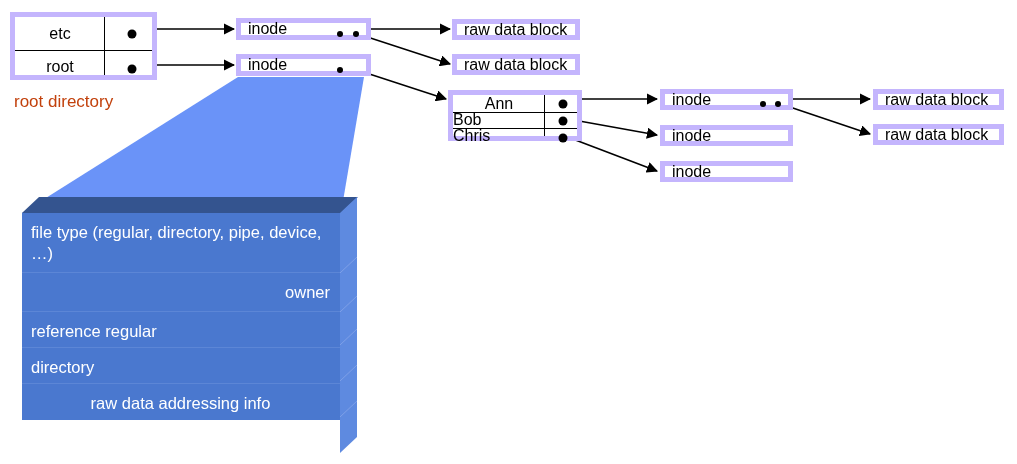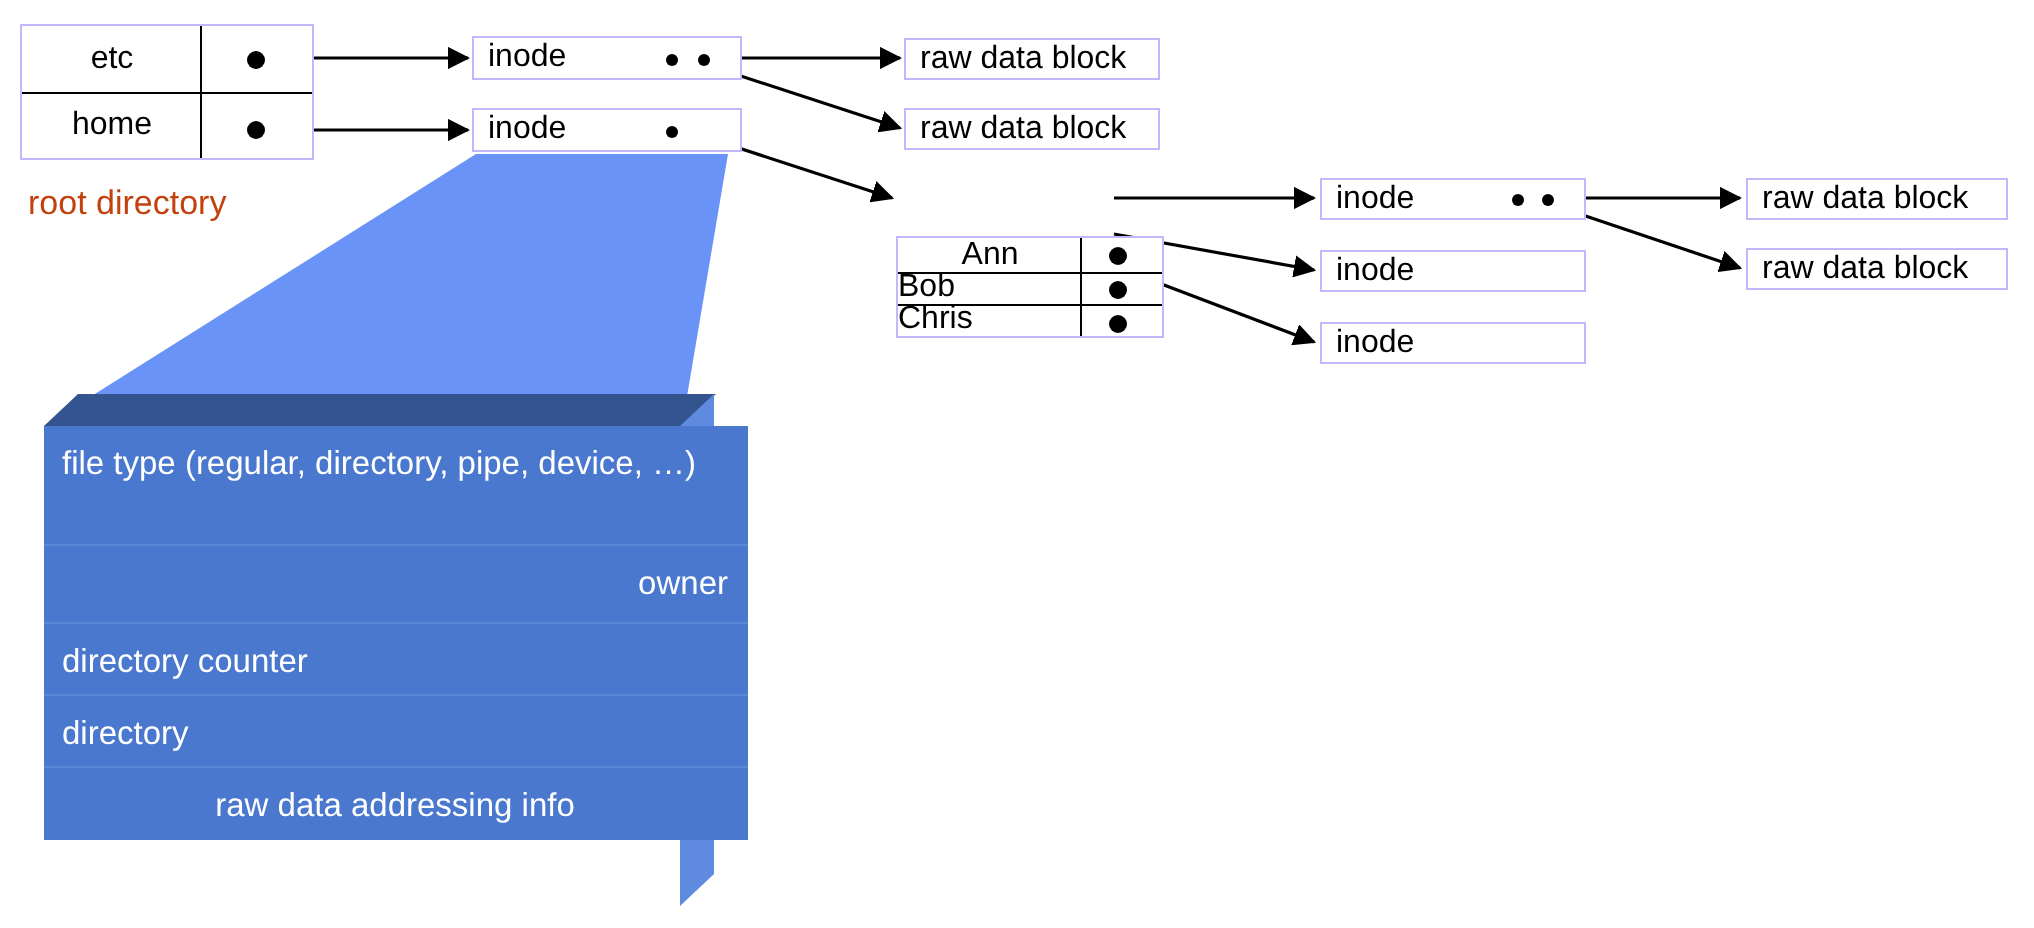--- a/index.html
+++ b/index.html
@@ -21,21 +21,21 @@
     position: absolute;
     left: 0;
     top: 0;
     width: 1017px;
     height: 464px;
   }
   
   .box {
     position: absolute;
     box-sizing: border-box;
-    border: 1px solid #c4b5fd;
+    border: 5px solid #c4b5fd;
     background: #ffffff;
     font-size: 16px;
     color: #000000;
     line-height: 1;
     z-index: 5;
   }
   .box .cell-text {
     position: absolute;
     top: 50%;
     transform: translateY(-50%);
@@ -74,21 +74,21 @@
     position: absolute;
     font-size: 17px;
     color: #c2410c;
     white-space: nowrap;
     z-index: 5;
   }
   .detail-body {
     position: absolute;
     left: 22px;
     top: 213px;
-    width: 352px;
+    width: 318px;
     background: #4a78cf;
     z-index: 3;
   }
   .detail-row {
     position: relative;
     box-sizing: border-box;
     color: #ffffff;
     font-size: 16.5px;
     padding: 9px 10px 9px 9px;
     border-bottom: 1px solid #5c86d6;
@@ -150,21 +150,21 @@
       <line x1="773" y1="99" x2="870" y2="99" marker-end="url(#arrowhead)"></line>
 
       <line x1="772" y1="101" x2="870" y2="134" marker-end="url(#arrowhead)"></line>
     </g>
   </svg>
 
   <div class="box label-center" style="left:10px; top:12px; width:147px; height:68px;">
     <div class="hdiv" style="top:33px;"></div>
     <div class="vdiv" style="left:89px;"></div>
     <div class="cell-text" style="top:17px; left:0; width:90px; text-align:center;">etc</div>
-    <div class="cell-text" style="top:50px; left:0; width:90px; text-align:center;">home</div>
+    <div class="cell-text" style="top:50px; left:0; width:90px; text-align:center;">root</div>
     <div class="dot" style="left:117px; top:17px;"></div>
     <div class="dot" style="left:117px; top:52px;"></div>
   </div>
   <div class="caption" style="left:14px; top:92px;">root directory</div>
 
   <div class="box label-left" style="left:236px; top:18px; width:135px; height:22px;">
     <div class="cell-text">inode</div>
     <div class="dot small" style="left:99px; top:11px;"></div>
     <div class="dot small" style="left:115px; top:11px;"></div>
   </div>
@@ -174,21 +174,21 @@
     <div class="dot small" style="left:99px; top:11px;"></div>
   </div>
 
   <div class="box label-left" style="left:452px; top:19px; width:128px; height:21px;">
     <div class="cell-text">raw data block</div>
   </div>
   <div class="box label-left" style="left:452px; top:54px; width:128px; height:21px;">
     <div class="cell-text">raw data block</div>
   </div>
 
-  <div class="box label-center" style="left:448px; top:90px; width:134px; height:51px;margin-top:28px;">
+  <div class="box label-center" style="left:448px; top:90px; width:134px; height:51px;">
     <div class="hdiv" style="top:17px;"></div>
     <div class="hdiv" style="top:33px;"></div>
     <div class="vdiv" style="left:91px;"></div>
     <div class="cell-text" style="top:9px; left:0; width:92px; text-align:center;">Ann</div>
     <div class="cell-text" style="top:25px; left:0; width:92px; text-align:left;">Bob</div>
     <div class="cell-text" style="top:41px; left:0; width:92px; text-align:left;">Chris</div>
     <div class="dot" style="left:110px; top:9px;"></div>
     <div class="dot" style="left:110px; top:26px;"></div>
     <div class="dot" style="left:110px; top:43px;"></div>
   </div>
@@ -208,18 +208,18 @@
   <div class="box label-left" style="left:873px; top:89px; width:131px; height:21px;">
     <div class="cell-text">raw data block</div>
   </div>
   <div class="box label-left" style="left:873px; top:124px; width:131px; height:21px;">
     <div class="cell-text">raw data block</div>
   </div>
 
   <div class="detail-body">
     <div class="detail-row" style="height:60px;">file type (regular, directory, pipe, device, …)</div>
     <div class="detail-row" style="height:39px;text-align:right;">owner</div>
-    <div class="detail-row" style="height:36px;">directory counter</div>
+    <div class="detail-row" style="height:36px;">reference regular</div>
     <div class="detail-row" style="height:36px;">directory</div>
     <div class="detail-row" style="height:36px;">raw data addressing info</div>
   </div>
 
 </div>
 
 </body></html>

